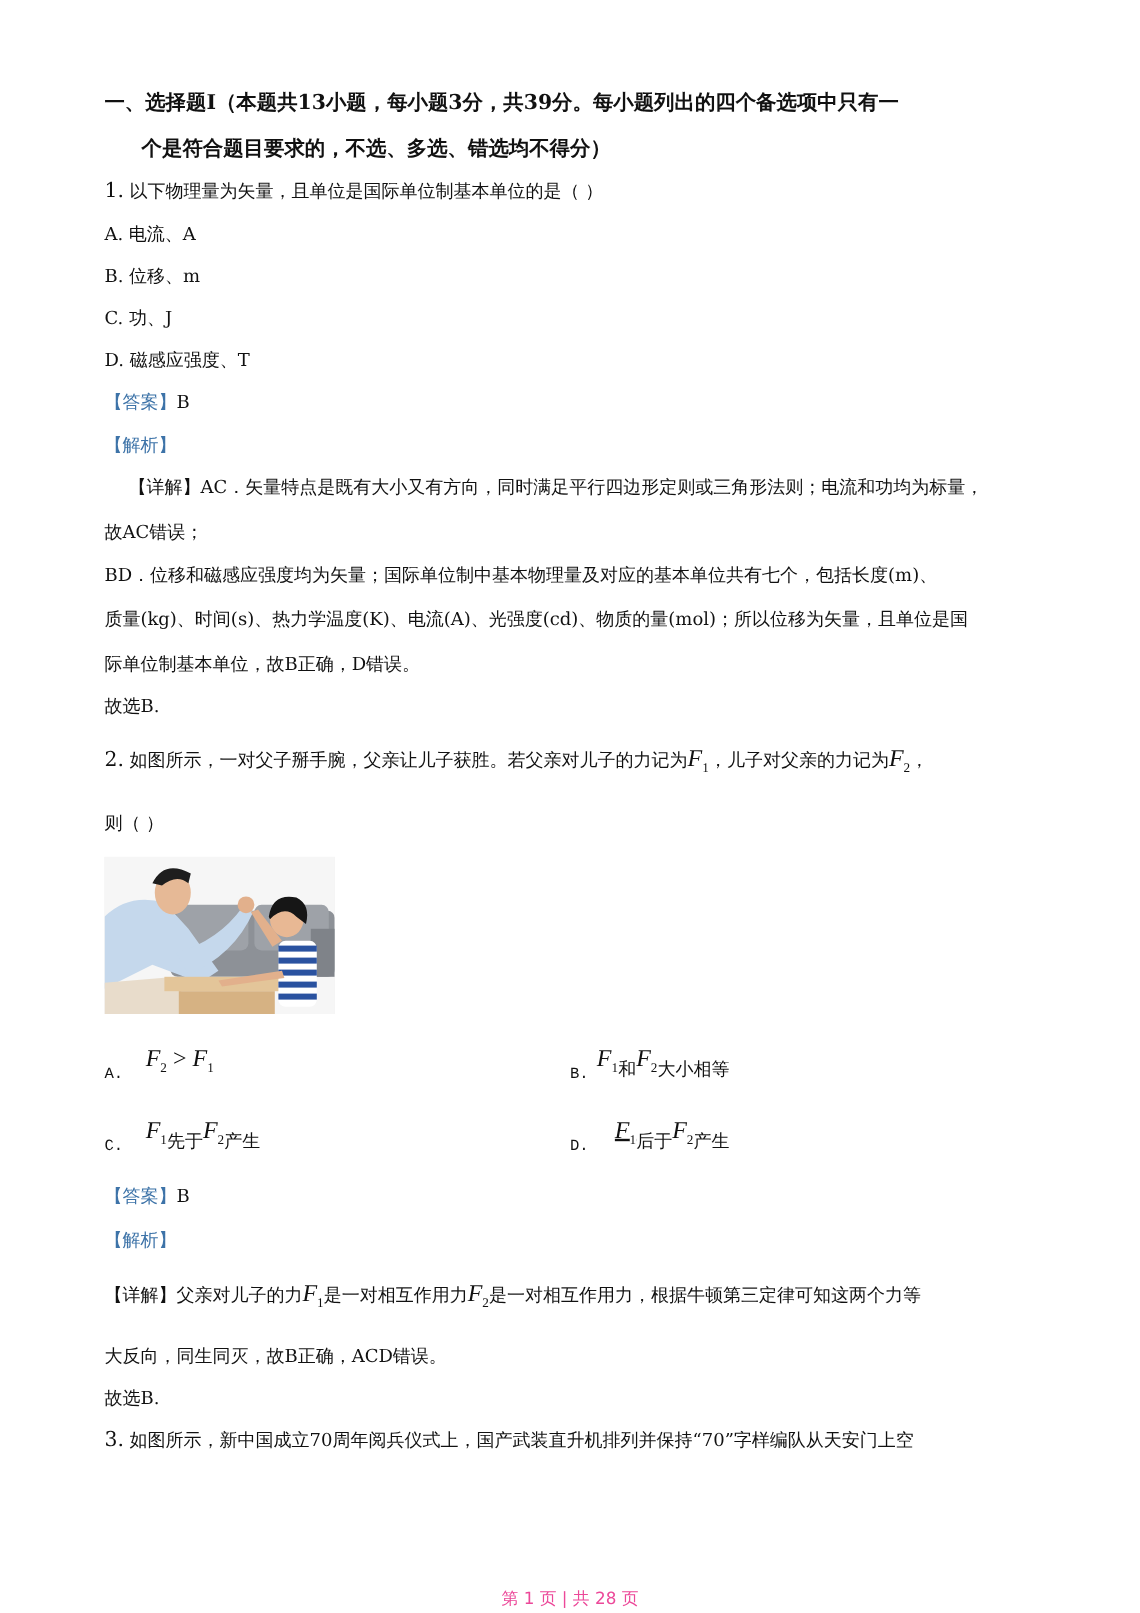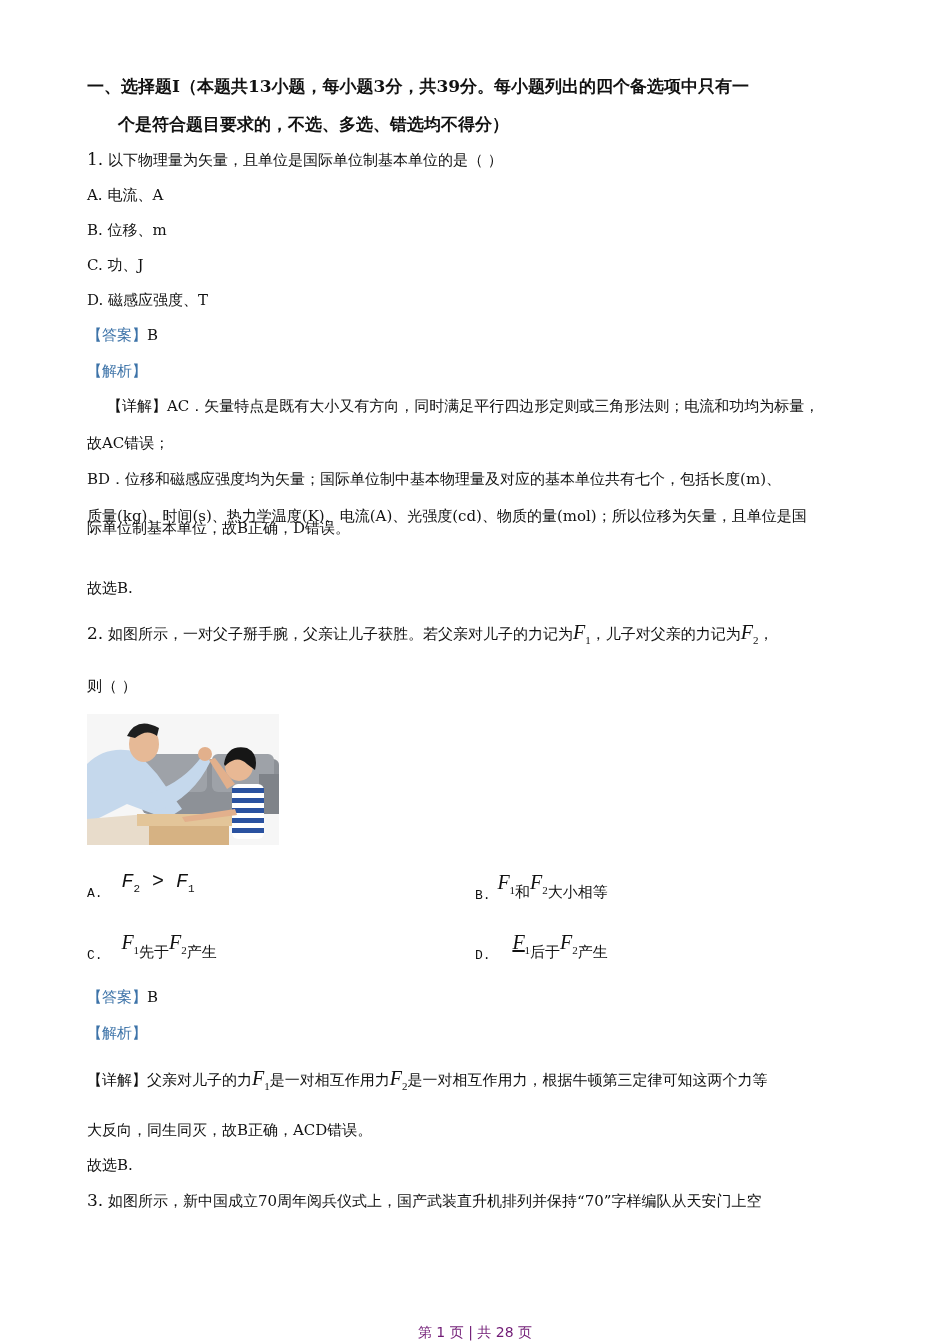--- a/index.html
+++ b/index.html
@@ -9,21 +9,21 @@
   .line { position: absolute; left: 87px; white-space: nowrap; font-size: 15px; line-height: 20px; }
   .section-title { font-weight: bold; font-size: 17px; }
   .qnum { font-size: 17px; }
   .blue { color: #3d73a8; }
   .math { font-family: "Liberation Serif", "DejaVu Serif", serif; font-style: italic; font-size: 20px; }
   .math sub { font-style: normal; font-size: 11px; }
   .opt-label { font-family: "Liberation Mono", "DejaVu Sans Mono", monospace; font-size: 13px; }
   .photo { position: absolute; left: 87px; top: 714px; width: 192px; height: 131px; overflow: hidden;
            background: #f3f3f3; }
   .footer { position: absolute; top: 1324px; left: 0; width: 950px; text-align: center;
-            font-family: "DejaVu Sans", "Liberation Sans", sans-serif; font-size: 14px; color: #701a75; }
+            font-family: "DejaVu Sans", "Liberation Sans", sans-serif; font-size: 14px; color: #ec4899; }
 </style>
 </head>
 <body>
 
 <div class="page">
 
   <div class="line section-title" style="top:76px;">一、选择题Ⅰ（本题共13小题，每小题3分，共39分。每小题列出的四个备选项中只有一</div>
   <div class="line section-title" style="top:114px;margin-left:31px;">个是符合题目要求的，不选、多选、错选均不得分）</div>
 
   <div class="line" style="top:149px;">
@@ -49,21 +49,21 @@
   <div class="line" style="top:325px;">
     <span class="blue">【答案】</span><span>B</span>
   </div>
   <div class="line blue" style="top:361px;">【解析】</div>
   <div class="line" style="top:396px;margin-left:20px;">
     <span>【详解】</span><span>AC．矢量特点是既有大小又有方向，同时满足平行四边形定则或三角形法则；电流和功均为标量，</span>
   </div>
   <div class="line" style="top:433px;">故AC错误；</div>
   <div class="line" style="top:469px;">BD．位移和磁感应强度均为矢量；国际单位制中基本物理量及对应的基本单位共有七个，包括长度(m)、</div>
   <div class="line" style="top:506px;">质量(kg)、时间(s)、热力学温度(K)、电流(A)、光强度(cd)、物质的量(mol)；所以位移为矢量，且单位是国</div>
-  <div class="line" style="top:518px;">际单位制基本单位，故B正确，D错误。</div>
+  <div class="line" style="top:543px;">际单位制基本单位，故B正确，D错误。</div>
   <div class="line" style="top:578px;">故选B.</div>
 
   <div class="line" style="top:622px;">
     <span class="qnum">2.</span>
     <span>如图所示，一对父子掰手腕，父亲让儿子获胜。若父亲对儿子的力记为</span><span class="math"><span>F</span><sub>1</sub></span><span>，儿子对父亲的力记为</span><span class="math"><span>F</span><sub>2</sub></span><span>，</span>
   </div>
   <div class="line" style="top:676px;">则（      ）</div>
 
   <div class="photo" title="父子掰手腕照片">
     <svg width="192" height="131" viewBox="0 0 192 131">
@@ -96,21 +96,21 @@
       <rect x="145" y="104" width="32" height="5" fill="#2a52a0"></rect>
       <rect x="145" y="114" width="32" height="5" fill="#2a52a0"></rect>
 
       <path d="M140 75 L122 46 L128 44 L148 70 Z" fill="#e2b08c"></path>
       <path d="M95 103 L148 95 L150 101 L98 108 Z" fill="#e2b08c"></path>
     </svg>
   </div>
 
   <div class="line" style="top:872px;">
     <span class="opt-label" style="position:relative; top:10px;">A.</span>
-    <span class="math" style="margin-left:14px;font-family:Liberation Mono, monospace;"><span>F</span><sub>2</sub><span style="font-style:normal;"> &gt; </span><span>F</span><sub>1</sub></span>
+    <span class="math" style="margin-left:14px;"><span>F</span><sub>2</sub><span style="font-style:normal;"> &gt; </span><span>F</span><sub>1</sub></span>
   </div>
   <div class="line" style="top:872px; left:475px;">
     <span class="opt-label" style="position:relative; top:10px;">B.</span>
     <span class="math" style="margin-left:2px;"><span>F</span><sub>1</sub></span><span style="position:relative; top:8px;">和</span><span class="math"><span>F</span><sub>2</sub></span><span style="position:relative; top:8px;">大小相等</span>
   </div>
   <div class="line" style="top:932px;">
     <span class="opt-label" style="position:relative; top:10px;">C.</span>
     <span class="math" style="margin-left:14px;"><span>F</span><sub>1</sub></span><span style="position:relative; top:8px;">先于</span><span class="math"><span>F</span><sub>2</sub></span><span style="position:relative; top:8px;">产生</span>
   </div>
   <div class="line" style="top:932px; left:475px;">

